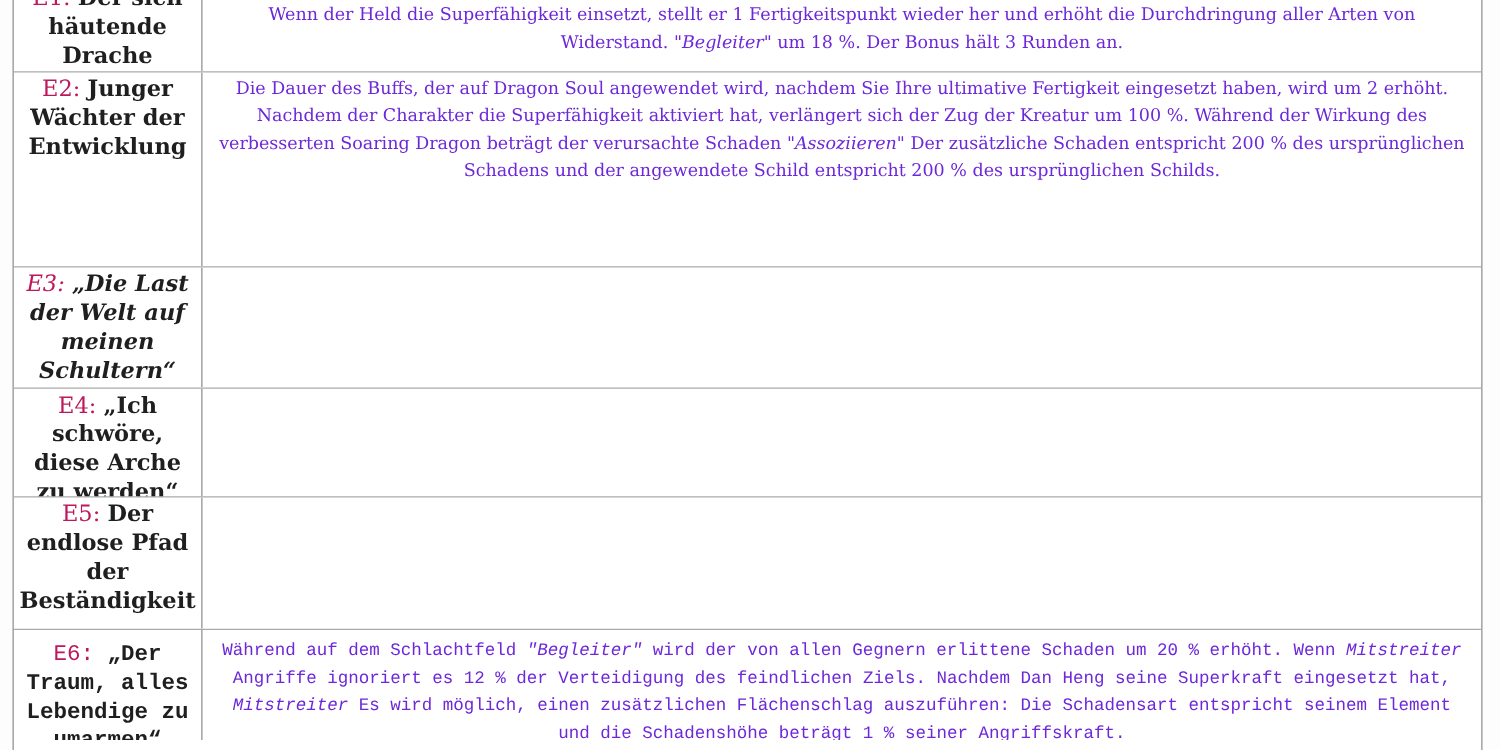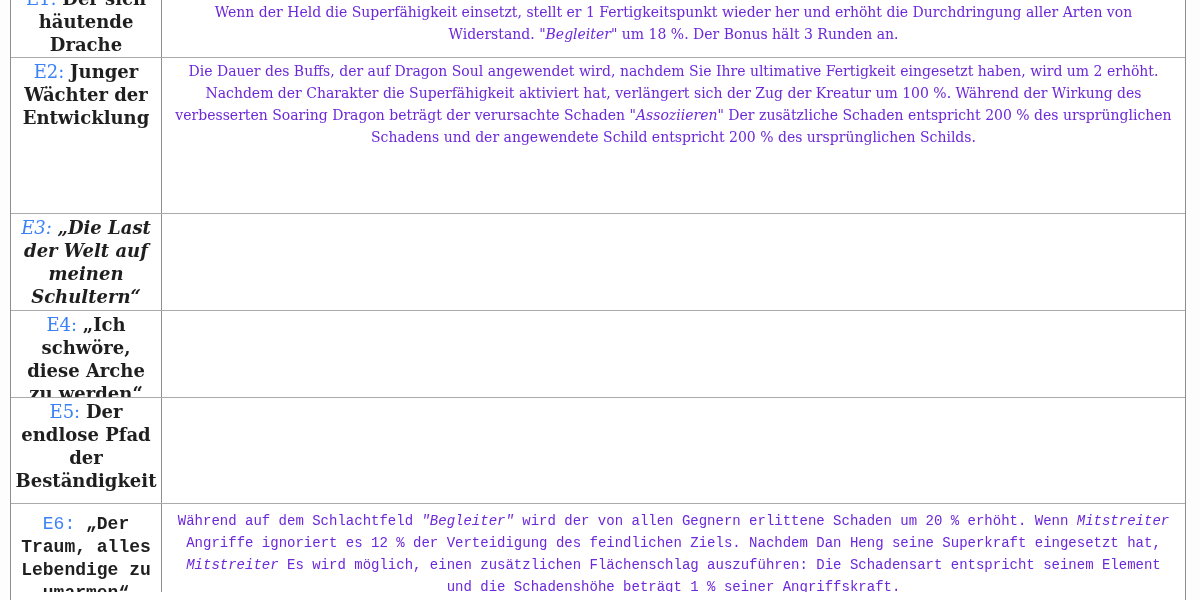--- a/index.html
+++ b/index.html
@@ -49,21 +49,21 @@
   .label-cell {
     width: 151px;
     flex: 0 0 151px;
     border-right: 1px solid #8f8f8f;
     padding: 2px 3px;
     text-align: center;
     font-size: 18px;
     line-height: 23px;
     color: #1f1f1f;
   }
-  .label-cell .pfx { font-weight: normal; color: #3b82f6; }
+  .label-cell .pfx { font-weight: normal; color: #be185d; }
   .label-cell b { font-weight: bold; }
   .desc-cell {
     flex: 1 1 auto;
     padding: 2px 8px;
     text-align: center;
     font-size: 14px;
     line-height: 22px;
     color: #6d28d9;
   }
   .desc-cell .para { margin: 0; }

